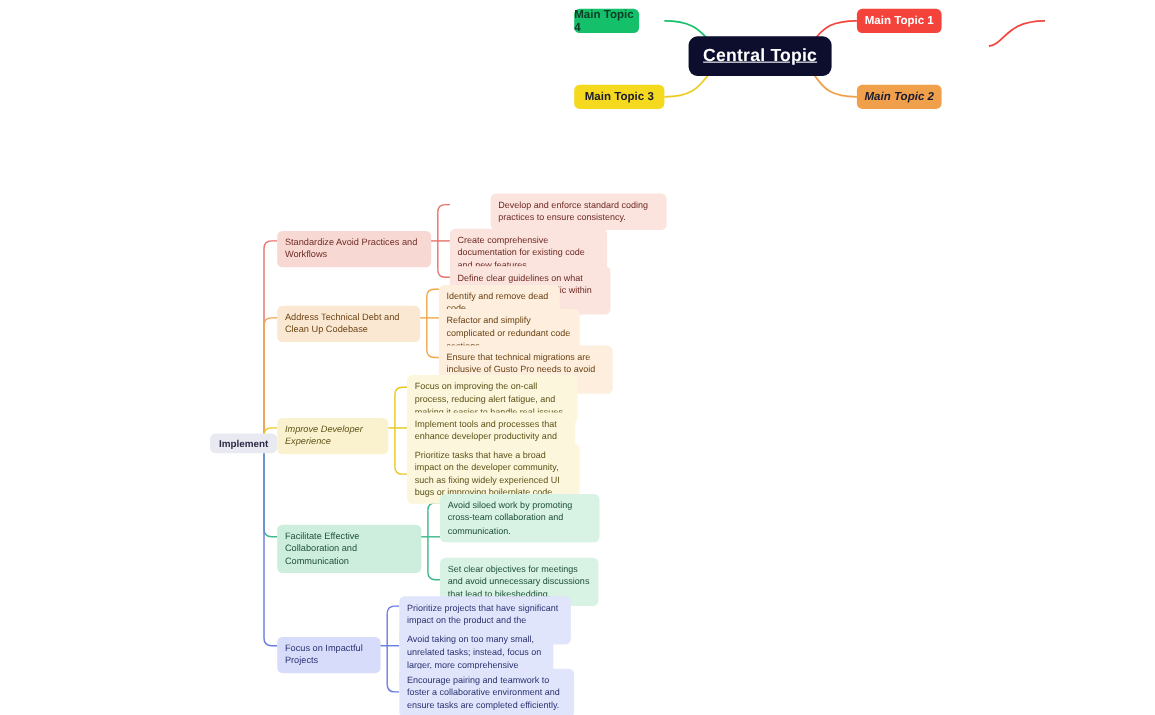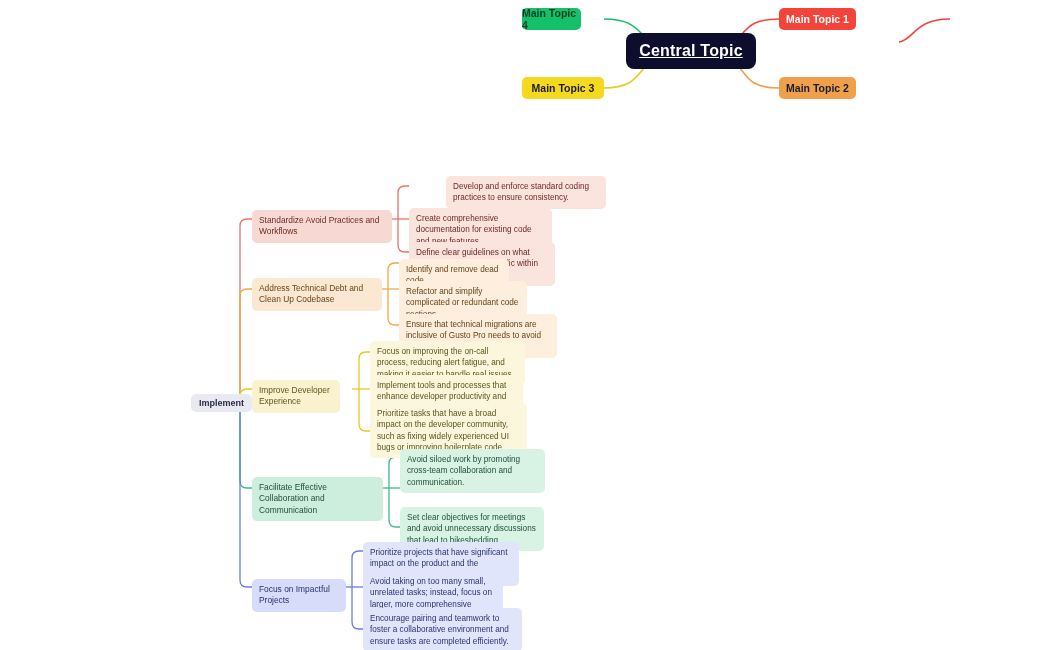--- a/index.html
+++ b/index.html
@@ -22,21 +22,21 @@
     background: #0d0d2e; border-radius: 8px;
     justify-content: center;
   }
   .tm-central span { color: #ffffff; font-size: 16px; font-weight: 700; letter-spacing: .2px; text-decoration: underline; }
 
   .tm-main { height: 22px; border-radius: 5px; justify-content: center; }
   .tm-main span { font-size: 10.5px; font-weight: 700; }
 
   .tm1 { left: 779px; top: 8px;  width: 77px; background: #f4433a; }
   .tm1 span { color: #ffffff; }
-  .tm2 { left: 779px; top: 77px; width: 77px; background: #f0a04b; }
+  .tm2 { left: 779px; top: 77px; width: 77px; background: #f0a04b; font-style: italic; }
   .tm2 span { color: #1b1b2f; }
   .tm3 { left: 522px; top: 77px; width: 82px; background: #f5d91e; }
   .tm3 span { color: #1b1b2f; }
   .tm4 { left: 522px; top: 8px;  width: 59px; background: #14c06a; }
   .tm4 span { color: #0e3d26; }
 
   
   .root {
     background: #e9e9f2; border-radius: 5px;
     padding: 4px 8px; left: 191px; top: 394px;
@@ -156,21 +156,21 @@
   <div class="node leaf c-orangeL" style="left:399px; top:259px; width:110px;">
     <span>Identify and remove dead code.</span>
   </div>
   <div class="node leaf c-orangeL" style="left:399px; top:281px; width:128px;">
     <span>Refactor and simplify complicated or redundant code sections.</span>
   </div>
   <div class="node leaf c-orangeL" style="left:399px; top:314px; width:158px;">
     <span>Ensure that technical migrations are inclusive of Gusto Pro needs to avoid future issues.</span>
   </div>
 
-  <div class="node branch c-yellow" style="left:252px; top:380px; width:88px;">
+  <div class="node branch c-yellow" style="left:252px; top:380px; width:101px;font-style:italic;">
     <span>Improve Developer Experience</span>
   </div>
   <div class="node leaf c-yellowL" style="left:370px; top:341px; width:155px;">
     <span>Focus on improving the on-call process, reducing alert fatigue, and making it easier to handle real issues.</span>
   </div>
   <div class="node leaf c-yellowL" style="left:370px; top:375px; width:153px;">
     <span>Implement tools and processes that enhance developer productivity and satisfaction.</span>
   </div>
   <div class="node leaf c-yellowL" style="left:370px; top:403px; width:157px;">
     <span>Prioritize tasks that have a broad impact on the developer community, such as fixing widely experienced UI bugs or improving boilerplate code.</span>

